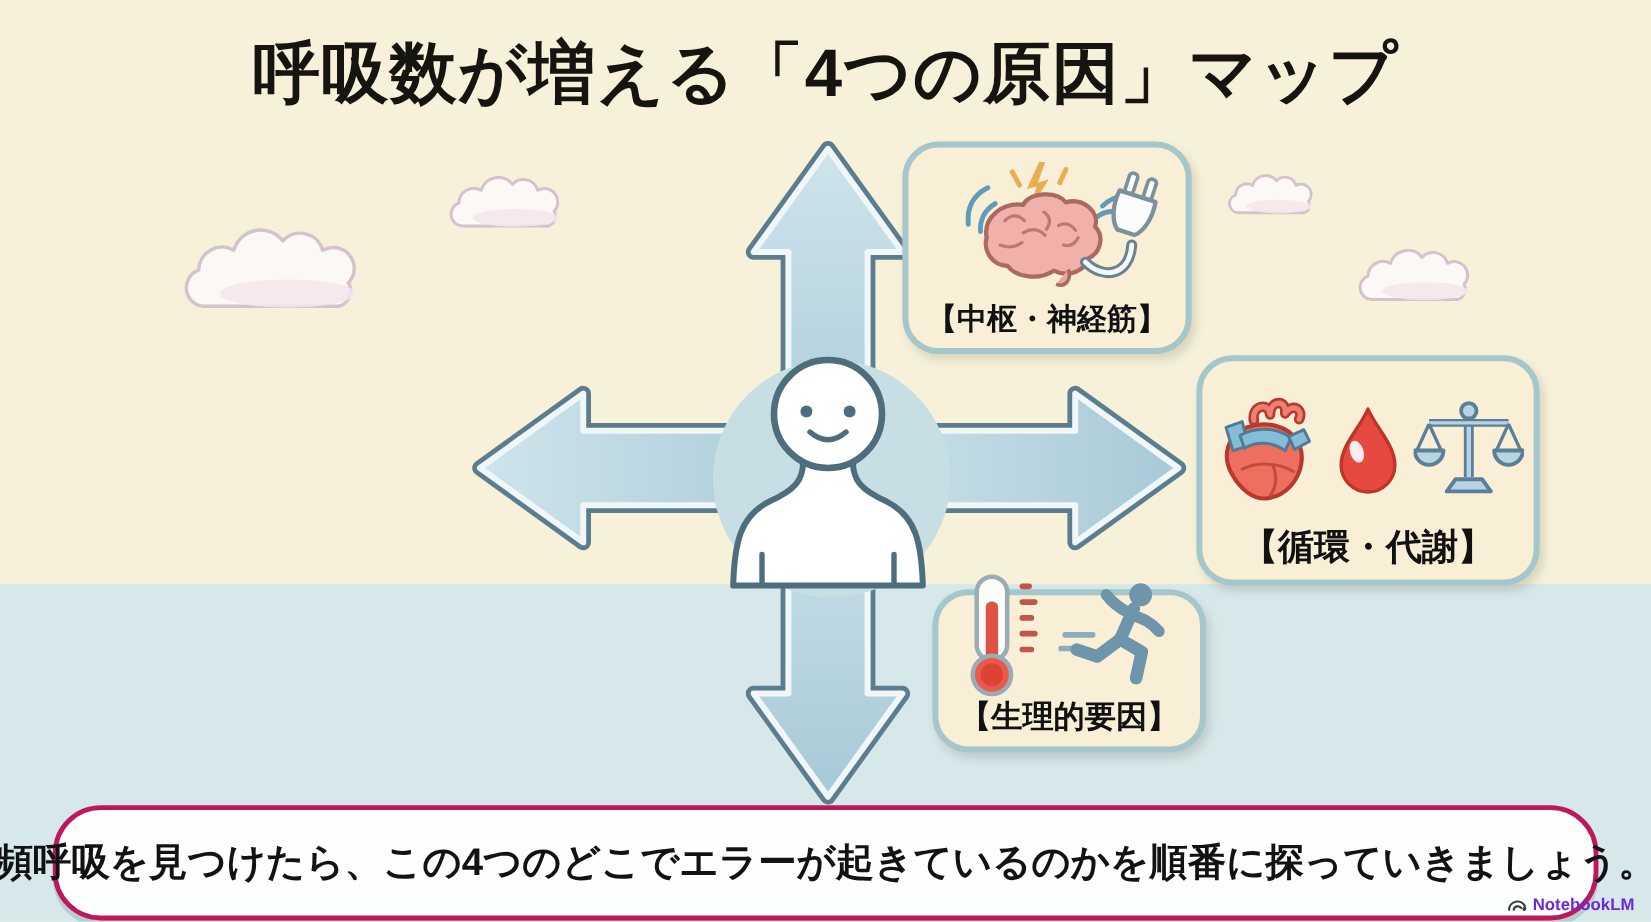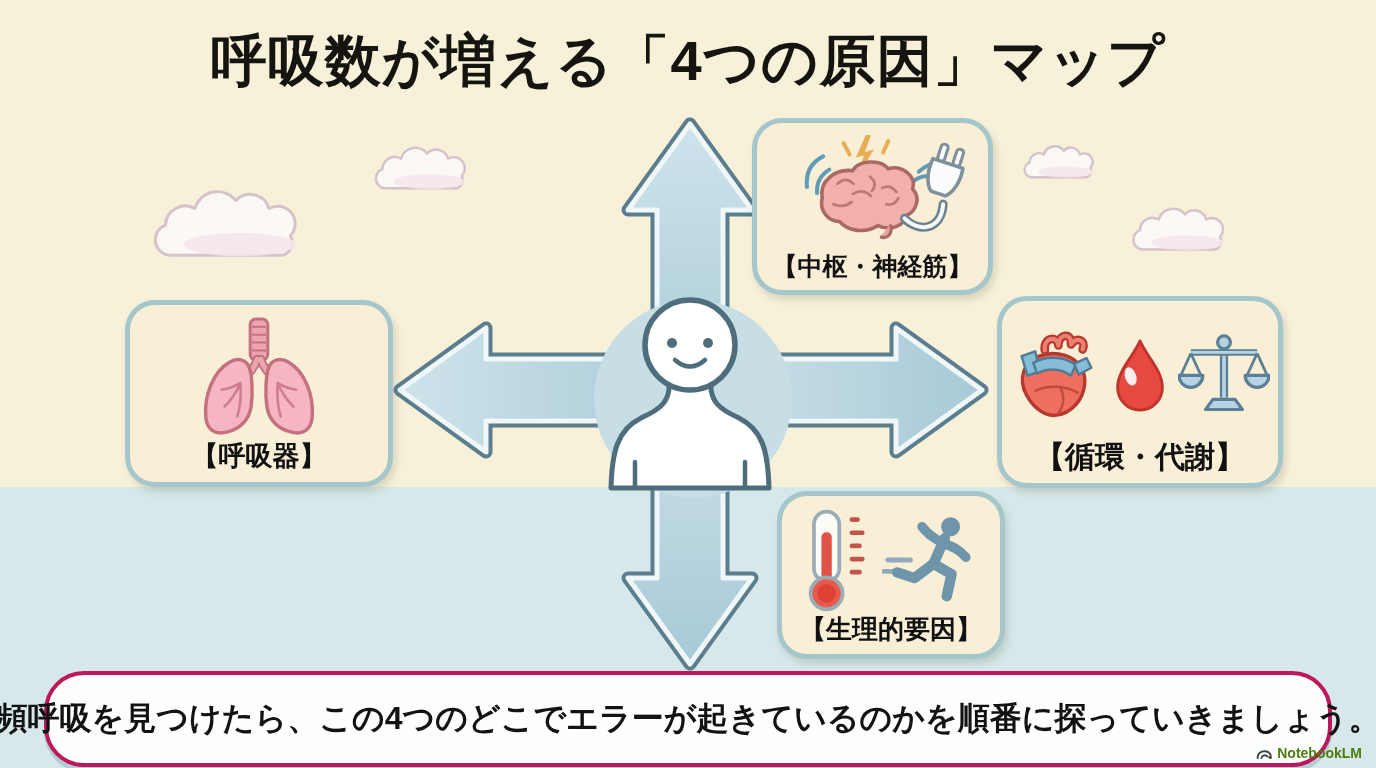--- a/index.html
+++ b/index.html
@@ -23,33 +23,33 @@
     padding:8px 6px 10px;box-sizing:border-box;
   }
   .node .icons{flex:1;display:flex;align-items:center;justify-content:center;gap:10px;width:100%;}
   .node .label{font-weight:800;color:#111;white-space:nowrap;line-height:1.1;}
   .node-top{left:752px;top:118px;width:241px;height:177px;justify-content:space-between;}
   .node-top .label{font-size:25px;}
   .node-left{left:125px;top:300px;width:268px;height:187px;}
   .node-left .label{font-size:27px;}
   .node-right{left:997px;top:296px;width:286px;height:192px;}
   .node-right .label{font-size:30px;}
-  .node-bottom{left:777px;top:491px;width:228px;height:168px;}
+  .node-bottom{left:777px;top:491px;width:228px;height:136px;}
   .node-bottom .label{font-size:26px;}
   .center-diagram{position:absolute;left:390px;top:112px;width:600px;height:560px;}
   .banner{
     position:absolute;left:44px;top:671px;width:1288px;height:96px;box-sizing:border-box;
     background:#fdfffe;border:4px solid #be185d;border-radius:40px;
     box-shadow:0 5px 0 rgba(130,165,170,.4);
     display:flex;align-items:center;justify-content:center;
   }
   .banner .banner-text{font-size:32px;font-weight:800;color:#121212;white-space:nowrap;}
   .watermark{
     position:absolute;right:14px;top:745px;display:flex;align-items:center;gap:4px;
-    color:#4d7c0f;font-size:14px;font-weight:600;
+    color:#6d28d9;font-size:14px;font-weight:600;
   }
 </style>
 </head>
 <body>
 
 <div class="stage">
 
   <div class="sky"></div>
   <div class="ground"></div>
 
@@ -141,37 +141,20 @@
             <rect x="152" y="14" width="7" height="17" rx="3" fill="#fdfdfd" stroke="#7d909c" stroke-width="3"></rect>
             <rect x="168" y="14" width="7" height="17" rx="3" fill="#fdfdfd" stroke="#7d909c" stroke-width="3"></rect>
             <path d="M148,31 h31 c2,14 -2,26 -8,31 h-15 c-6,-5 -10,-17 -8,-31 z" fill="#fbfcfc" stroke="#7d909c" stroke-width="3.5" stroke-linejoin="round"></path>
           </g>
         </g>
       </svg>
     </div>
     <div class="label">【中枢・神経筋】</div>
   </div>
 
-  <div class="node node-left">
-    <div class="icons">
-      <svg width="128" height="128" viewBox="0 0 130 130">
-        <rect x="56" y="5" width="18" height="42" rx="6" fill="#eba4b0" stroke="#c4717f" stroke-width="3"></rect>
-        <path d="M58,13 h14 M58,21 h14 M58,29 h14 M58,37 h14" stroke="#c4717f" stroke-width="2"></path>
-        <path d="M63,46 C60,58 52,62 44,69" fill="none" stroke="#c4717f" stroke-width="9" stroke-linecap="round"></path>
-        <path d="M67,46 C70,58 78,62 86,69" fill="none" stroke="#c4717f" stroke-width="9" stroke-linecap="round"></path>
-        <path d="M63,46 C60,58 52,62 44,69" fill="none" stroke="#eba4b0" stroke-width="5" stroke-linecap="round"></path>
-        <path d="M67,46 C70,58 78,62 86,69" fill="none" stroke="#eba4b0" stroke-width="5" stroke-linecap="round"></path>
-        <path d="M55,54 C52,46 43,44 35,49 C19,58 9,82 11,105 C12,117 20,123 32,120 C45,117 55,108 57,94 C59,80 58,62 55,54 Z" fill="#f5b6c1" stroke="#c4717f" stroke-width="3.5" stroke-linejoin="round"></path>
-        <path d="M75,54 C78,46 87,44 95,49 C111,58 121,82 119,105 C118,117 110,123 98,120 C85,117 75,108 73,94 C71,80 72,62 75,54 Z" fill="#f5b6c1" stroke="#c4717f" stroke-width="3.5" stroke-linejoin="round"></path>
-        <path d="M46,70 C42,80 36,88 30,94 M46,70 C47,82 46,94 43,104 M46,70 C40,74 34,76 27,77" fill="none" stroke="#cf7d8d" stroke-width="2.6" stroke-linecap="round"></path>
-        <path d="M84,70 C88,80 94,88 100,94 M84,70 C83,82 84,94 87,104 M84,70 C90,74 96,76 103,77" fill="none" stroke="#cf7d8d" stroke-width="2.6" stroke-linecap="round"></path>
-      </svg>
-    </div>
-    <div class="label">【呼吸器】</div>
-  </div>
 
   <div class="node node-right">
     <div class="icons">
       <svg width="92" height="96" viewBox="0 0 95 95">
         <path d="M36,22 C34,9 49,6 50,17 M50,15 C52,4 64,5 63,15 M63,16 C69,7 79,12 75,21" fill="none" stroke="#b5392e" stroke-width="9" stroke-linecap="round"></path>
         <path d="M36,22 C34,9 49,6 50,17 M50,15 C52,4 64,5 63,15 M63,16 C69,7 79,12 75,21" fill="none" stroke="#ee8072" stroke-width="4.5" stroke-linecap="round"></path>
         <path d="M30,28 C14,33 8,52 17,68 C24,81 36,91 48,89 C63,87 75,74 77,58 C79,43 70,31 56,27 C46,24 38,25 30,28 Z" fill="#ee6e5f" stroke="#b5392e" stroke-width="3.5" stroke-linejoin="round"></path>
         <path d="M26,64 C40,57 58,59 70,66 M52,60 C57,70 55,80 50,87" fill="none" stroke="#c14b3e" stroke-width="2.6" stroke-linecap="round"></path>
         <path d="M12,28 L26,23 L31,44 L18,48 Z" fill="#85bdd8" stroke="#527b92" stroke-width="2.5" stroke-linejoin="round"></path>
         <path d="M24,35 C36,28 54,27 68,37 L63,48 C50,39 36,41 28,46 Z" fill="#85bdd8" stroke="#527b92" stroke-width="2.5" stroke-linejoin="round"></path>

